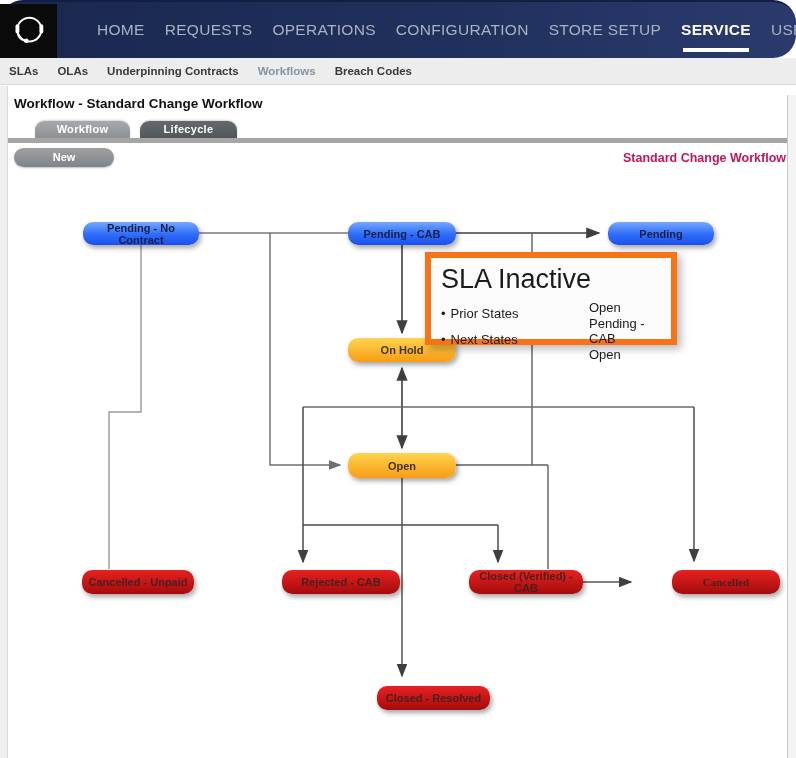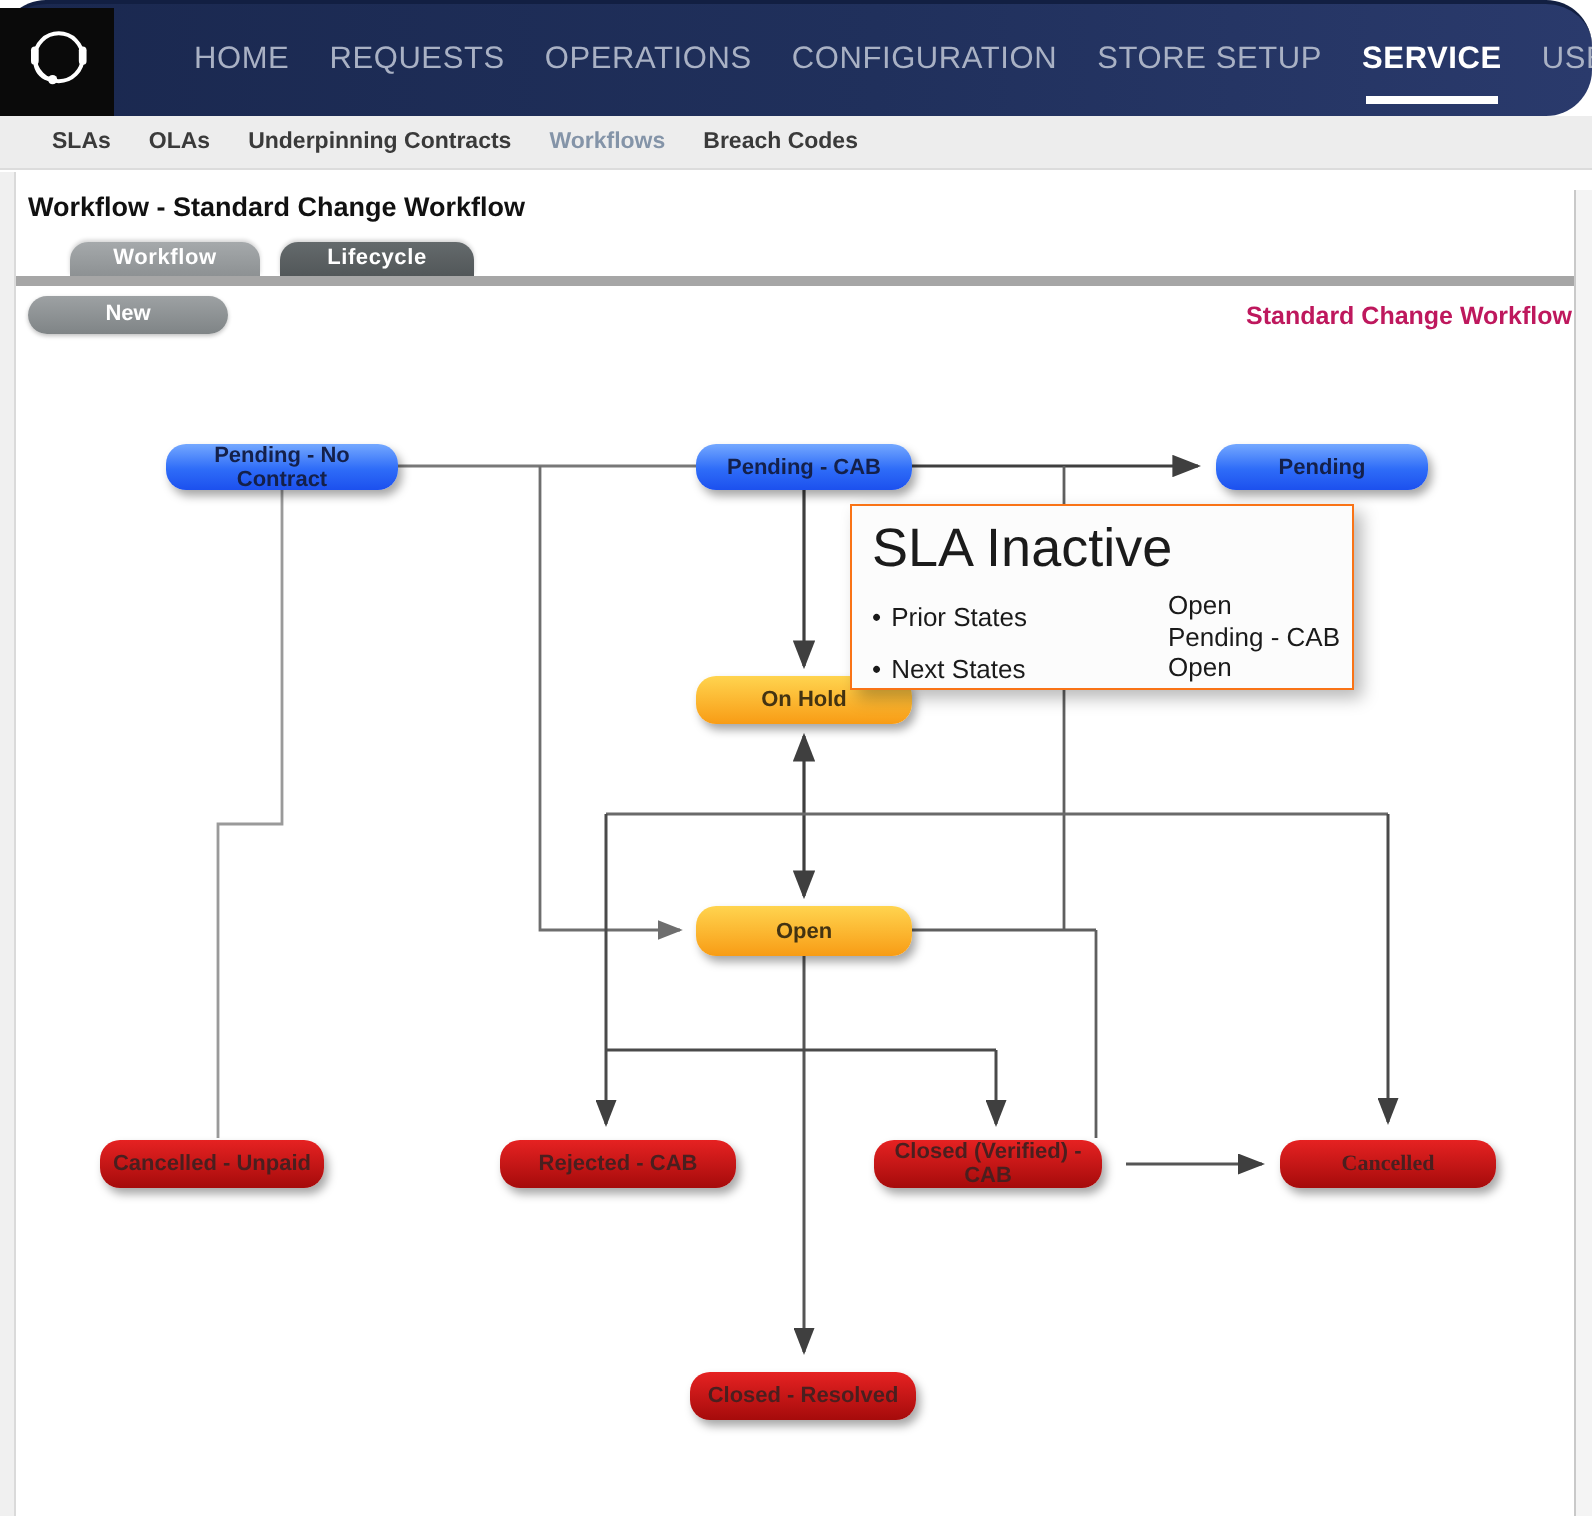--- a/index.html
+++ b/index.html
@@ -16,21 +16,21 @@
         align-items:center;white-space:nowrap;}
   .menu-item{position:relative;color:#a9b1c4;font-size:15.5px;letter-spacing:.3px;
              padding:4px 2px;cursor:pointer;}
   .menu-item.active{color:#ffffff;font-weight:bold;}
   .menu-item.active::after{content:"";position:absolute;left:6%;right:6%;bottom:-9px;
              height:4px;background:#ffffff;}
 
   
   .subnav{position:absolute;left:0;top:58px;width:796px;height:27px;background:#ededed;
           border-bottom:1px solid #dcdcdc;box-sizing:border-box;display:flex;gap:19px;
-          align-items:center;padding-left:26px;}
+          align-items:center;padding-left:9px;}
   .subnav-item{font-size:11.5px;font-weight:bold;color:#3a3a3a;cursor:pointer;}
   .subnav-item.active{color:#8494a8;}
 
   
   .gutter-left{position:absolute;left:0;top:86px;width:8px;height:672px;background:#f0f0f0;
                border-right:1px solid #dadada;box-sizing:border-box;}
   .gutter-right{position:absolute;left:787px;top:95px;width:9px;height:663px;background:#f4f4f4;
                border-left:1px solid #c9c9c9;box-sizing:border-box;}
   .page-title{position:absolute;left:14px;top:96px;font-size:13.5px;font-weight:bold;color:#111;text-align:right;}
   .tab{position:absolute;height:17px;border-radius:9px 9px 0 0;color:#fff;font-size:11px;
@@ -43,27 +43,27 @@
        background:linear-gradient(#9da1a3,#7f8486);color:#fff;font-size:11px;font-weight:bold;
        text-align:center;line-height:19px;cursor:pointer;box-shadow:0 1px 2px rgba(0,0,0,.25);}
   .wf-name{position:absolute;right:10px;top:151px;font-size:12.5px;font-weight:bold;color:#be185d;}
 
   
   .node{position:absolute;border-radius:10px;font-size:11px;font-weight:bold;text-align:center;
         box-shadow:2px 3px 5px rgba(0,0,0,.35);cursor:pointer;display:flex;
         align-items:center;justify-content:center;}
   .node.blue{background:linear-gradient(180deg,#74a8ff 0%,#2e6cf8 55%,#1c50ee 100%);color:#14204a;}
   .node.orange{background:linear-gradient(180deg,#ffd44f 0%,#f89c15 100%);color:#433312;}
-  .node.red{background:linear-gradient(180deg,#e62222 0%,#a50b0b 100%);color:#4a1f1f;}
+  .node.red{background:linear-gradient(180deg,#e62222 0%,#a50b0b 100%);color:#4a1f1f;margin-left:32px;}
 
   .connectors{position:absolute;left:0;top:0;pointer-events:none;}
 
   
   .tooltip{position:absolute;left:425px;top:252px;width:252px;height:93px;background:#fcfcfc;
-           border:1px solid #f97316;box-shadow:4px 4px 8px rgba(0,0,0,.28);box-sizing:border-box;}
+           border:6px solid #f97316;box-shadow:4px 4px 8px rgba(0,0,0,.28);box-sizing:border-box;}
   .tooltip-title{position:absolute;left:10px;top:6px;font-size:27px;font-weight:300;color:#1b1b1b;}
   .tt-row{position:absolute;left:10px;font-size:13px;color:#1a1a1a;}
   .tt-row .b{margin-right:5px;}
   .tt-values{position:absolute;left:158px;top:42px;font-size:13px;color:#1a1a1a;line-height:15.5px;}
 </style>
 </head>
 <body>
 
 <div id="app">
 

